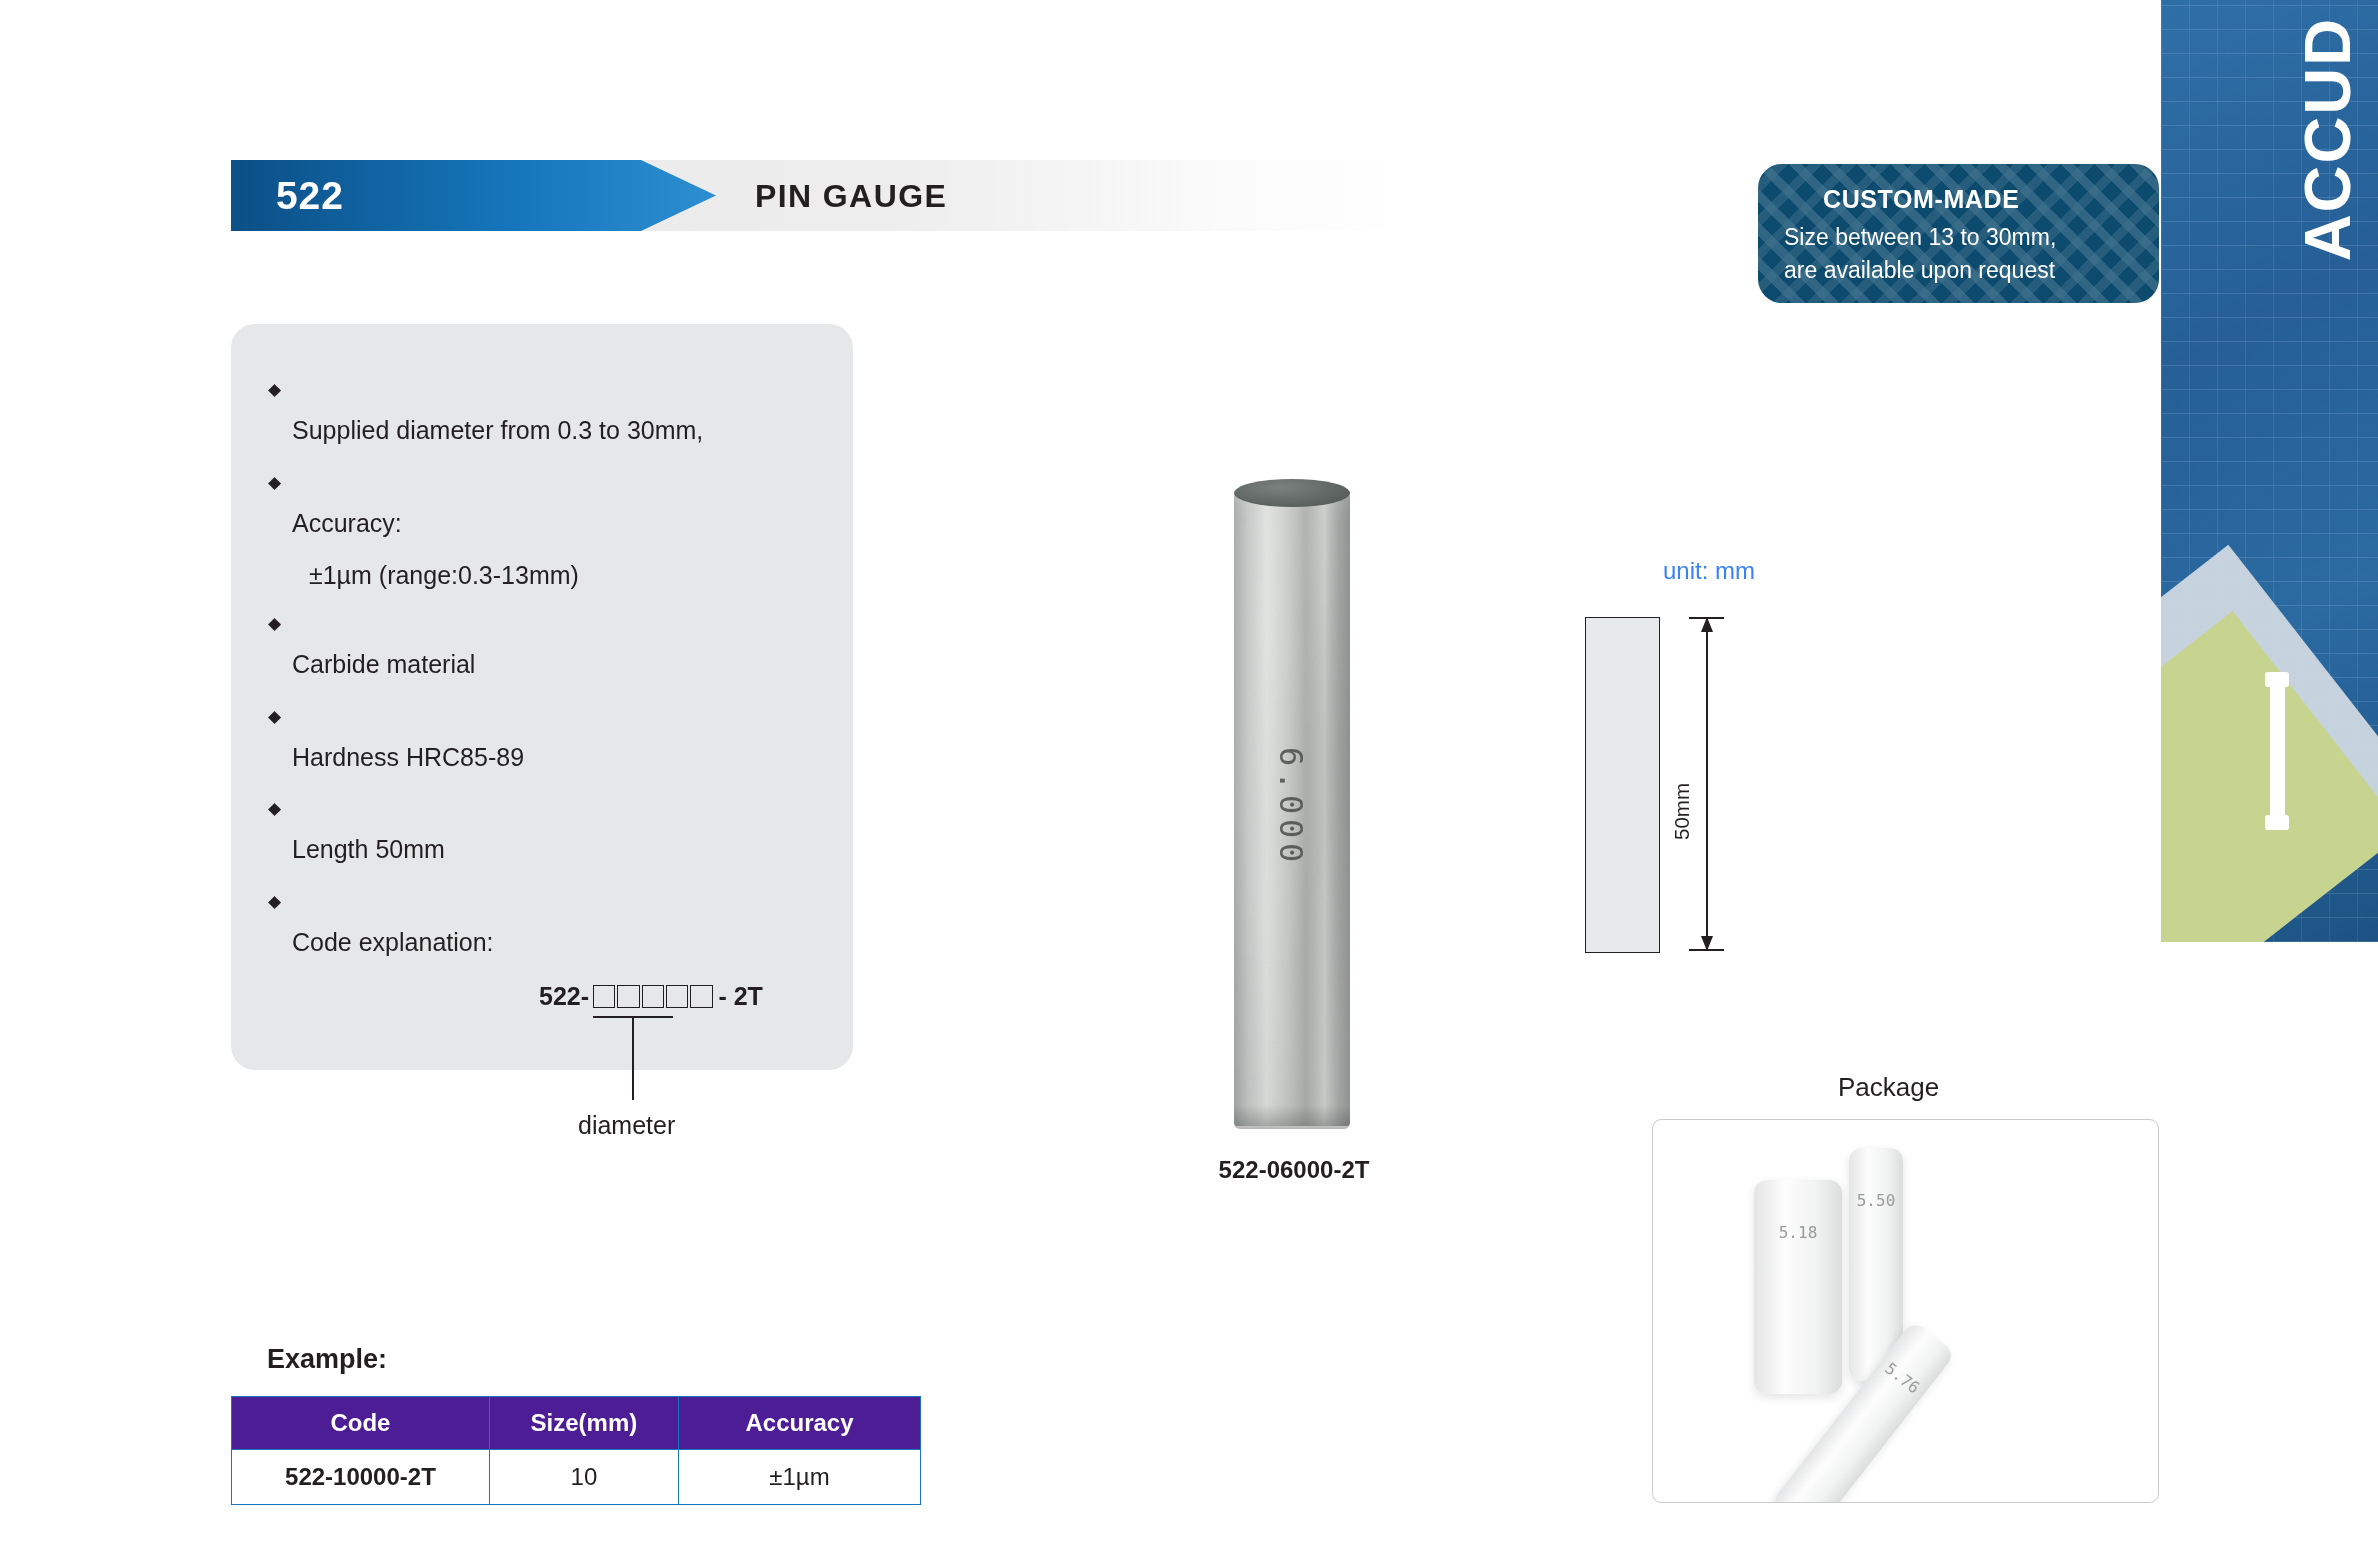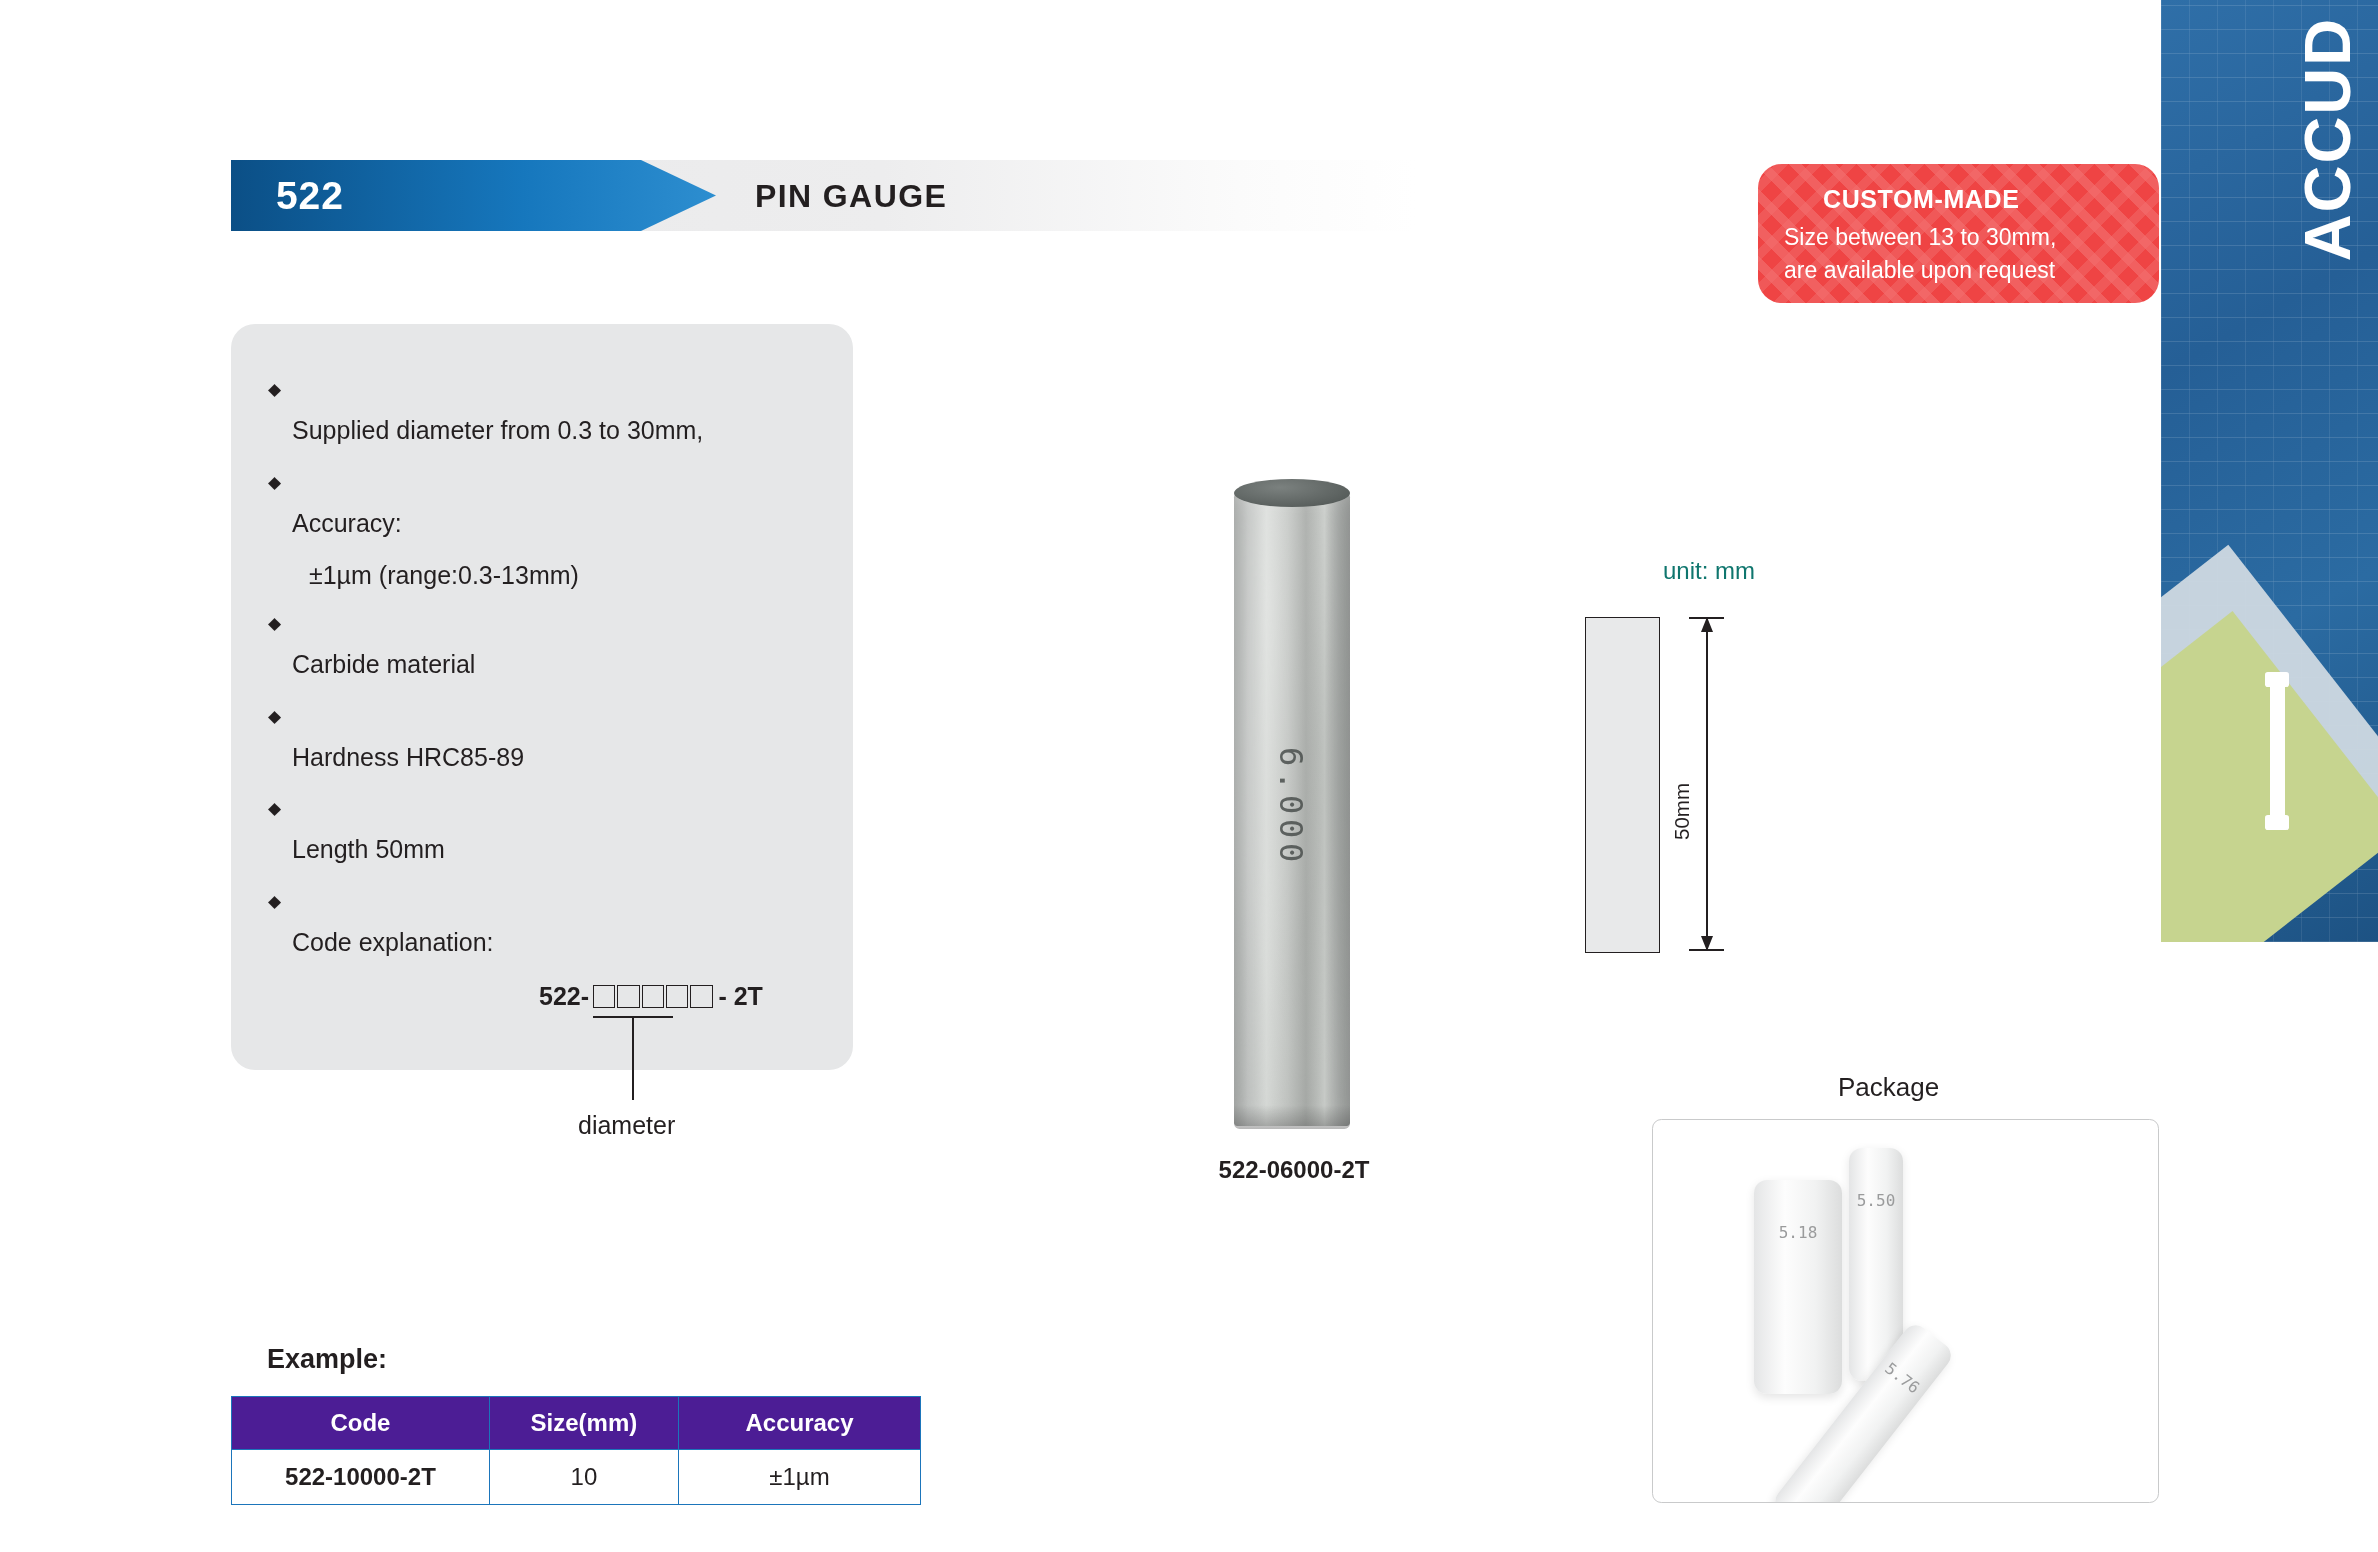--- a/index.html
+++ b/index.html
@@ -139,21 +139,21 @@
     letter-spacing: 1.4px;
   }
 
   
   .custom-badge {
     position: absolute;
     left: 1758px;
     top: 164px;
     width: 401px;
     height: 139px;
-    background: #ef4444;
+    background: #0c4a6e;
     border-radius: 24px;
     overflow: hidden;
   }
   .custom-badge .pattern {
     position: absolute;
     inset: 0;
     opacity: .22;
     background-image:
       repeating-linear-gradient(45deg, rgba(255,255,255,.7) 0 9.3px, transparent 9.3px 24px),
       repeating-linear-gradient(-45deg, rgba(255,255,255,.5) 0 9.3px, transparent 9.3px 24px);
@@ -345,21 +345,21 @@
     font-weight: bold;
     color: #231f20;
   }
 
   
   .unit-label {
     position: absolute;
     left: 1663px;
     top: 557px;
     font-size: 24px;
-    color: #0f766e;
+    color: #3b82f6;
   }
   .tech-draw {
     position: absolute;
     left: 1585px;
     top: 606px;
     width: 401px;
     height: 373px;
   }
   .tech-draw .rect {
     position: absolute;

